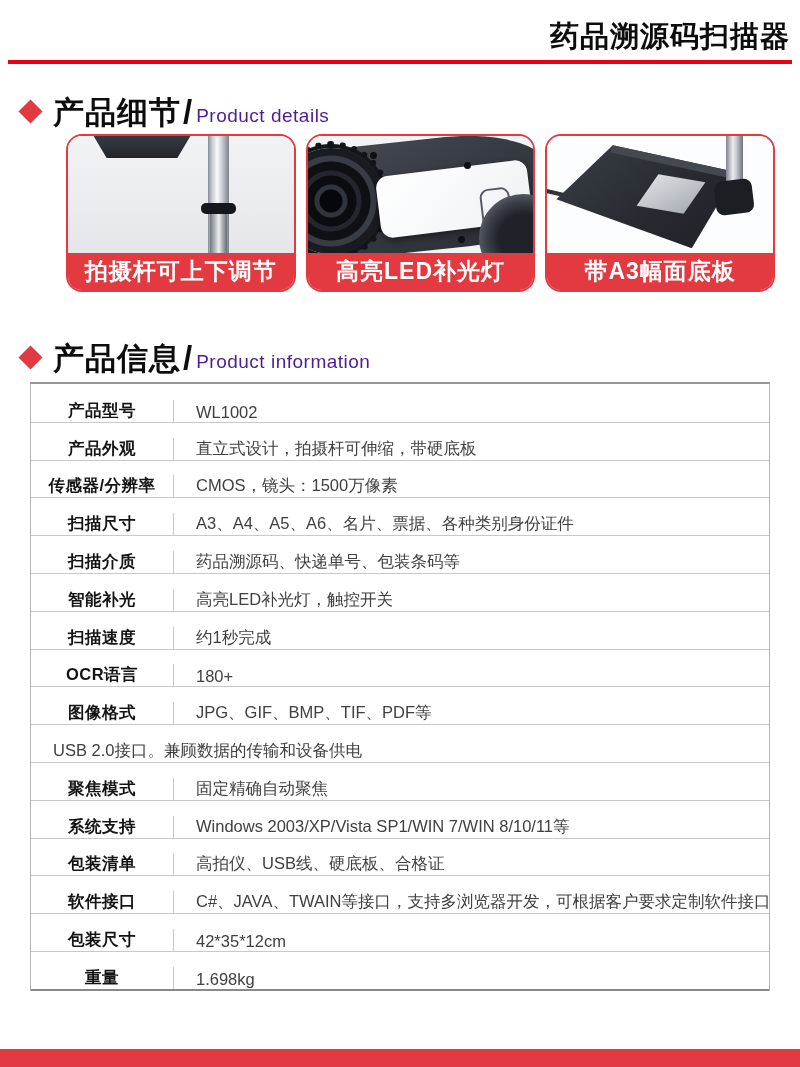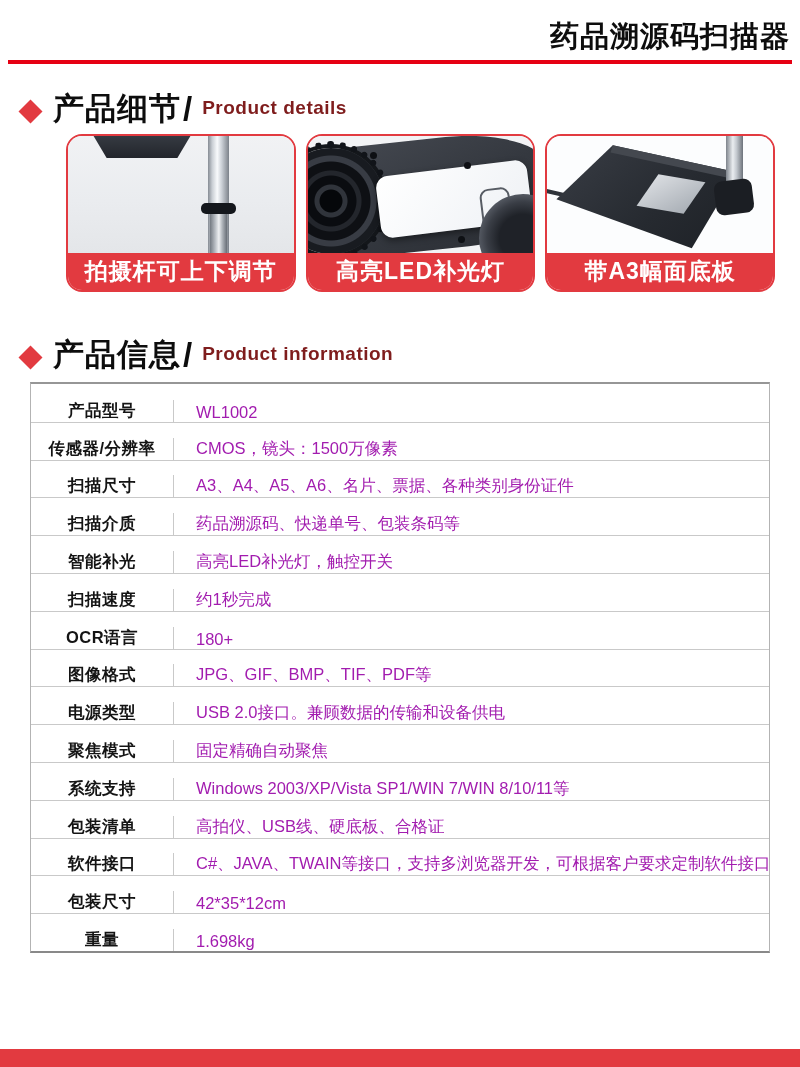--- a/index.html
+++ b/index.html
@@ -11,28 +11,28 @@
 
   
   .header { padding-top:18px; }
   .header h1 {
     margin:0 10px 0 0; text-align:right; font-size:29px; line-height:36px;
     font-weight:900; letter-spacing:1px; color:#0d0d0d;
   }
   .red-line { height:4px; background:#e60013; margin:6px 8px 0 8px; }
 
   
-  .section-header { display:flex; align-items:center; margin:24px 0 0 16px; height:40px; }
+  .section-header { display:flex; align-items:flex-end; margin:24px 0 0 16px; height:40px; }
   .diamond {
     width:17px; height:17px; background:#e23a40; transform:rotate(45deg);
     align-self:center; margin:6px 14px 0 6px; flex:0 0 auto;
   }
   .section-cn { font-size:31px; font-weight:900; color:#0d0d0d; line-height:1; letter-spacing:1px; }
   .section-slash { font-size:33px; font-weight:900; color:#0d0d0d; line-height:1; margin-left:2px; }
-  .section-en { font-size:19px; font-weight:700; color:#7f1d1d; margin-left:10px; padding-bottom:1px; letter-spacing:0.5px; }
+  .section-en { font-size:19px; font-weight:400; color:#4c1d95; margin-left:4px; padding-bottom:1px; letter-spacing:0.5px; }
 
   
   .cards { display:flex; gap:10px; padding:0 25px; margin-top:6px;margin-left:41px; }
   .card {
     flex:1 1 0; height:158px; border:2px solid #e23a40; border-radius:16px;
     overflow:hidden; display:flex; flex-direction:column; background:#fff;
   }
   .photo { flex:1 1 auto; position:relative; overflow:hidden; }
   .card-label {
     height:37px; background:#e23a40; color:#ffffff; font-weight:700; font-size:23px;
@@ -114,21 +114,21 @@
   }
   .spec-row { display:flex; height:37.8px; align-items:flex-end; }
   .spec-row + .spec-row { border-top:1px solid #c9c9c9; }
   .spec-label {
     flex:0 0 143px; border-right:1px solid #c9c9c9;
     display:flex; align-items:center; justify-content:center;
     font-weight:700; font-size:16.5px; color:#141414; letter-spacing:0.5px;
   }
   .spec-value {
     flex:1 1 auto; display:flex; align-items:center; padding-left:22px; padding-right:8px;
-    font-size:16.5px; color:#a21caf; white-space:nowrap; overflow:hidden;
+    font-size:16.5px; color:#404040; white-space:nowrap; overflow:hidden;
   }
 
   
   .footer-bar { position:absolute; left:0; right:0; bottom:0; height:18px; background:#e23a40; }
 </style>
 </head>
 <body>
 
 <div class="header">
   <h1>药品溯源码扫描器</h1>
@@ -188,20 +188,24 @@
   <span class="section-slash">/</span>
   <span class="section-en">Product information</span>
 </div>
 
 <div class="spec-table">
   <div class="spec-row">
       <div class="spec-label">产品型号</div>
       <div class="spec-value">WL1002</div>
     </div>
     <div class="spec-row">
+      <div class="spec-label">产品外观</div>
+      <div class="spec-value">直立式设计，拍摄杆可伸缩，带硬底板</div>
+    </div>
+    <div class="spec-row">
       <div class="spec-label">传感器/分辨率</div>
       <div class="spec-value">CMOS，镜头：1500万像素</div>
     </div>
     <div class="spec-row">
       <div class="spec-label">扫描尺寸</div>
       <div class="spec-value">A3、A4、A5、A6、名片、票据、各种类别身份证件</div>
     </div>
     <div class="spec-row">
       <div class="spec-label">扫描介质</div>
       <div class="spec-value">药品溯源码、快递单号、包装条码等</div>
@@ -216,21 +220,20 @@
     </div>
     <div class="spec-row">
       <div class="spec-label">OCR语言</div>
       <div class="spec-value">180+</div>
     </div>
     <div class="spec-row">
       <div class="spec-label">图像格式</div>
       <div class="spec-value">JPG、GIF、BMP、TIF、PDF等</div>
     </div>
     <div class="spec-row">
-      <div class="spec-label">电源类型</div>
       <div class="spec-value">USB 2.0接口。兼顾数据的传输和设备供电</div>
     </div>
     <div class="spec-row">
       <div class="spec-label">聚焦模式</div>
       <div class="spec-value">固定精确自动聚焦</div>
     </div>
     <div class="spec-row">
       <div class="spec-label">系统支持</div>
       <div class="spec-value">Windows 2003/XP/Vista SP1/WIN 7/WIN 8/10/11等</div>
     </div>

